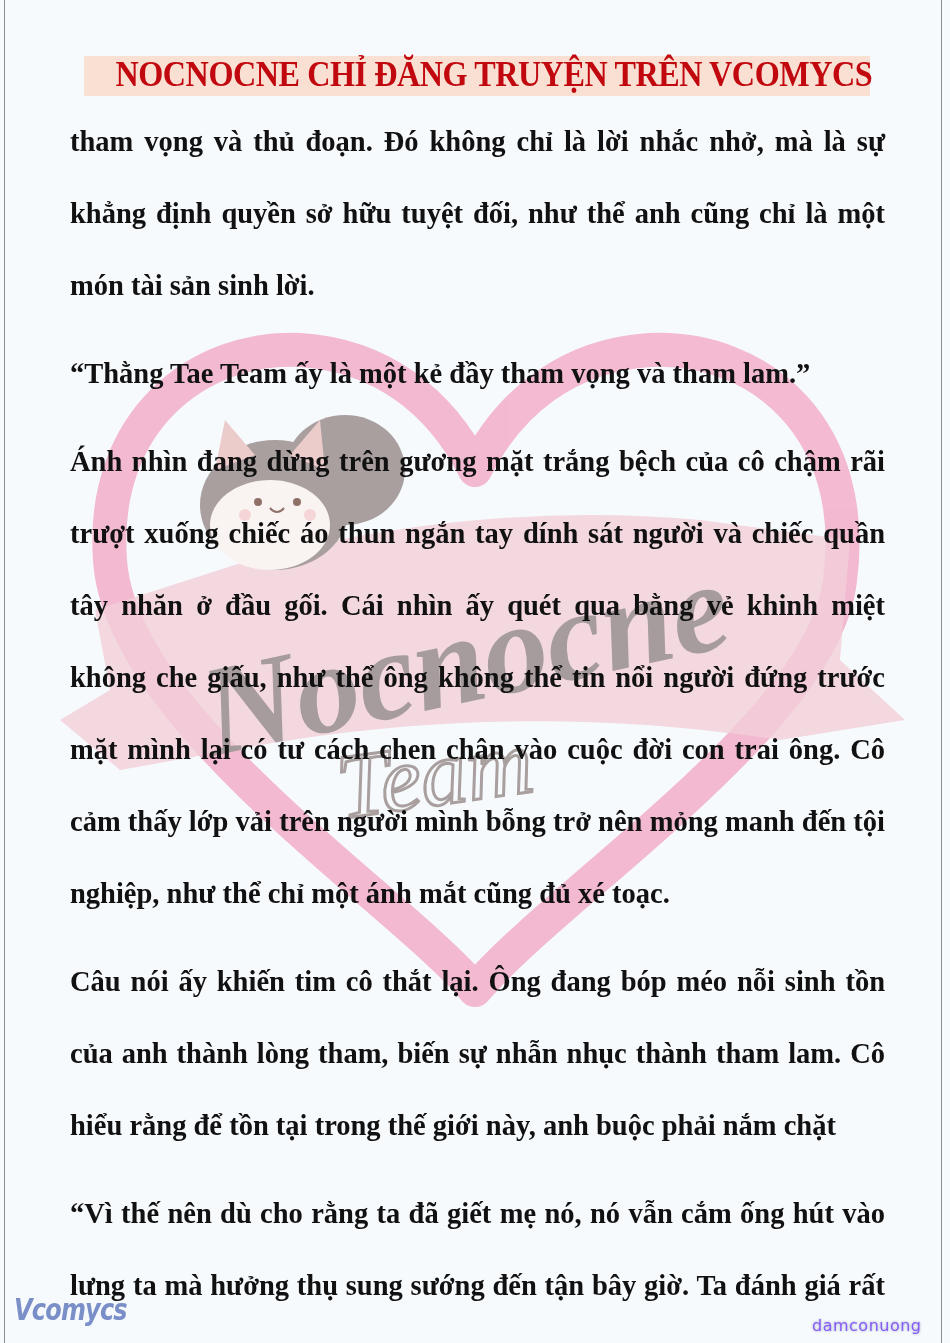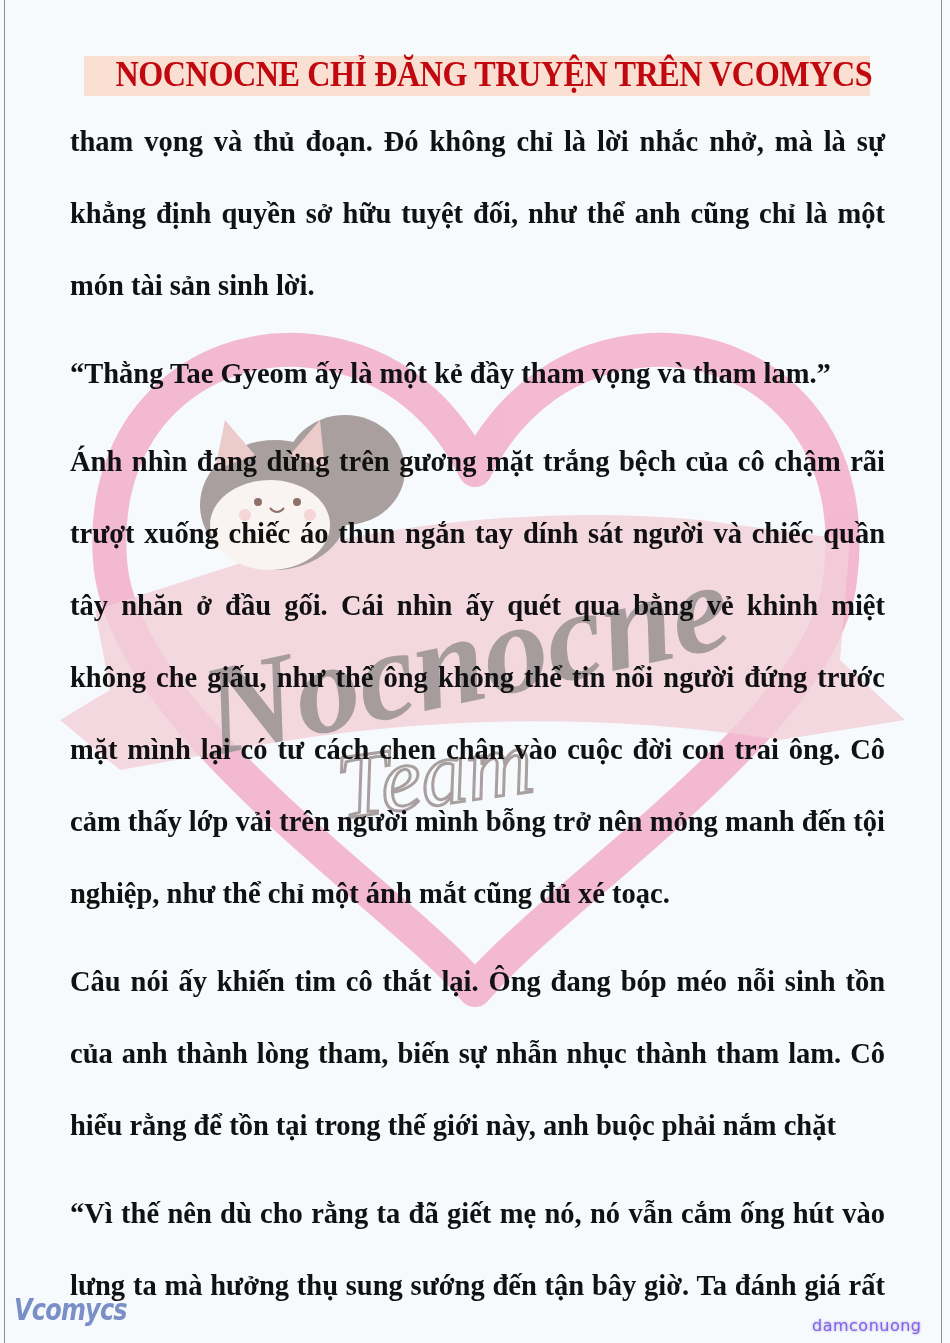--- a/index.html
+++ b/index.html
@@ -87,20 +87,20 @@
     <text x="195" y="700" font-family="Liberation Serif, serif" font-style="italic" font-weight="bold" font-size="128" fill="#9e9494" transform="rotate(-12 470 640)" opacity="0.95">Nocnocne</text>
     <text x="335" y="800" font-family="Liberation Serif, serif" font-style="italic" font-size="92" fill="none" stroke="#a59b9b" stroke-width="3" transform="rotate(-8 470 760)">Team</text>
   </g>
 </svg>
 
 <div class="banner"></div>
 <div class="banner-text">NOCNOCNE CHỈ ĐĂNG TRUYỆN TRÊN VCOMYCS</div>
 
 <div class="content">
   <p class="para">tham vọng và thủ đoạn. Đó không chỉ là lời nhắc nhở, mà là sự khẳng định quyền sở hữu tuyệt đối, như thể anh cũng chỉ là một món tài sản sinh lời.</p>
-  <p class="para">“Thằng Tae Gyeom ấy là một kẻ đầy tham vọng và tham lam.”</p>
+  <p class="para">“Thằng Tae Team ấy là một kẻ đầy tham vọng và tham lam.”</p>
   <p class="para">Ánh nhìn đang dừng trên gương mặt trắng bệch của cô chậm rãi trượt xuống chiếc áo thun ngắn tay dính sát người và chiếc quần tây nhăn ở đầu gối. Cái nhìn ấy quét qua bằng vẻ khinh miệt không che giấu, như thể ông không thể tin nổi người đứng trước mặt mình lại có tư cách chen chân vào cuộc đời con trai ông. Cô cảm thấy lớp vải trên người mình bỗng trở nên mỏng manh đến tội nghiệp, như thể chỉ một ánh mắt cũng đủ xé toạc.</p>
   <p class="para">Câu nói ấy khiến tim cô thắt lại. Ông đang bóp méo nỗi sinh tồn của anh thành lòng tham, biến sự nhẫn nhục thành tham lam. Cô hiểu rằng để tồn tại trong thế giới này, anh buộc phải nắm chặt</p>
   <p class="para">“Vì thế nên dù cho rằng ta đã giết mẹ nó, nó vẫn cắm ống hút vào lưng ta mà hưởng thụ sung sướng đến tận bây giờ. Ta đánh giá rất cao sự chấp niệm của nó đối với tiền bạc.”</p>
 </div>
 
 <div class="footer-logo">Vcomycs</div>
 <div class="footer-credit">damconuong</div>
 
 </body></html>

